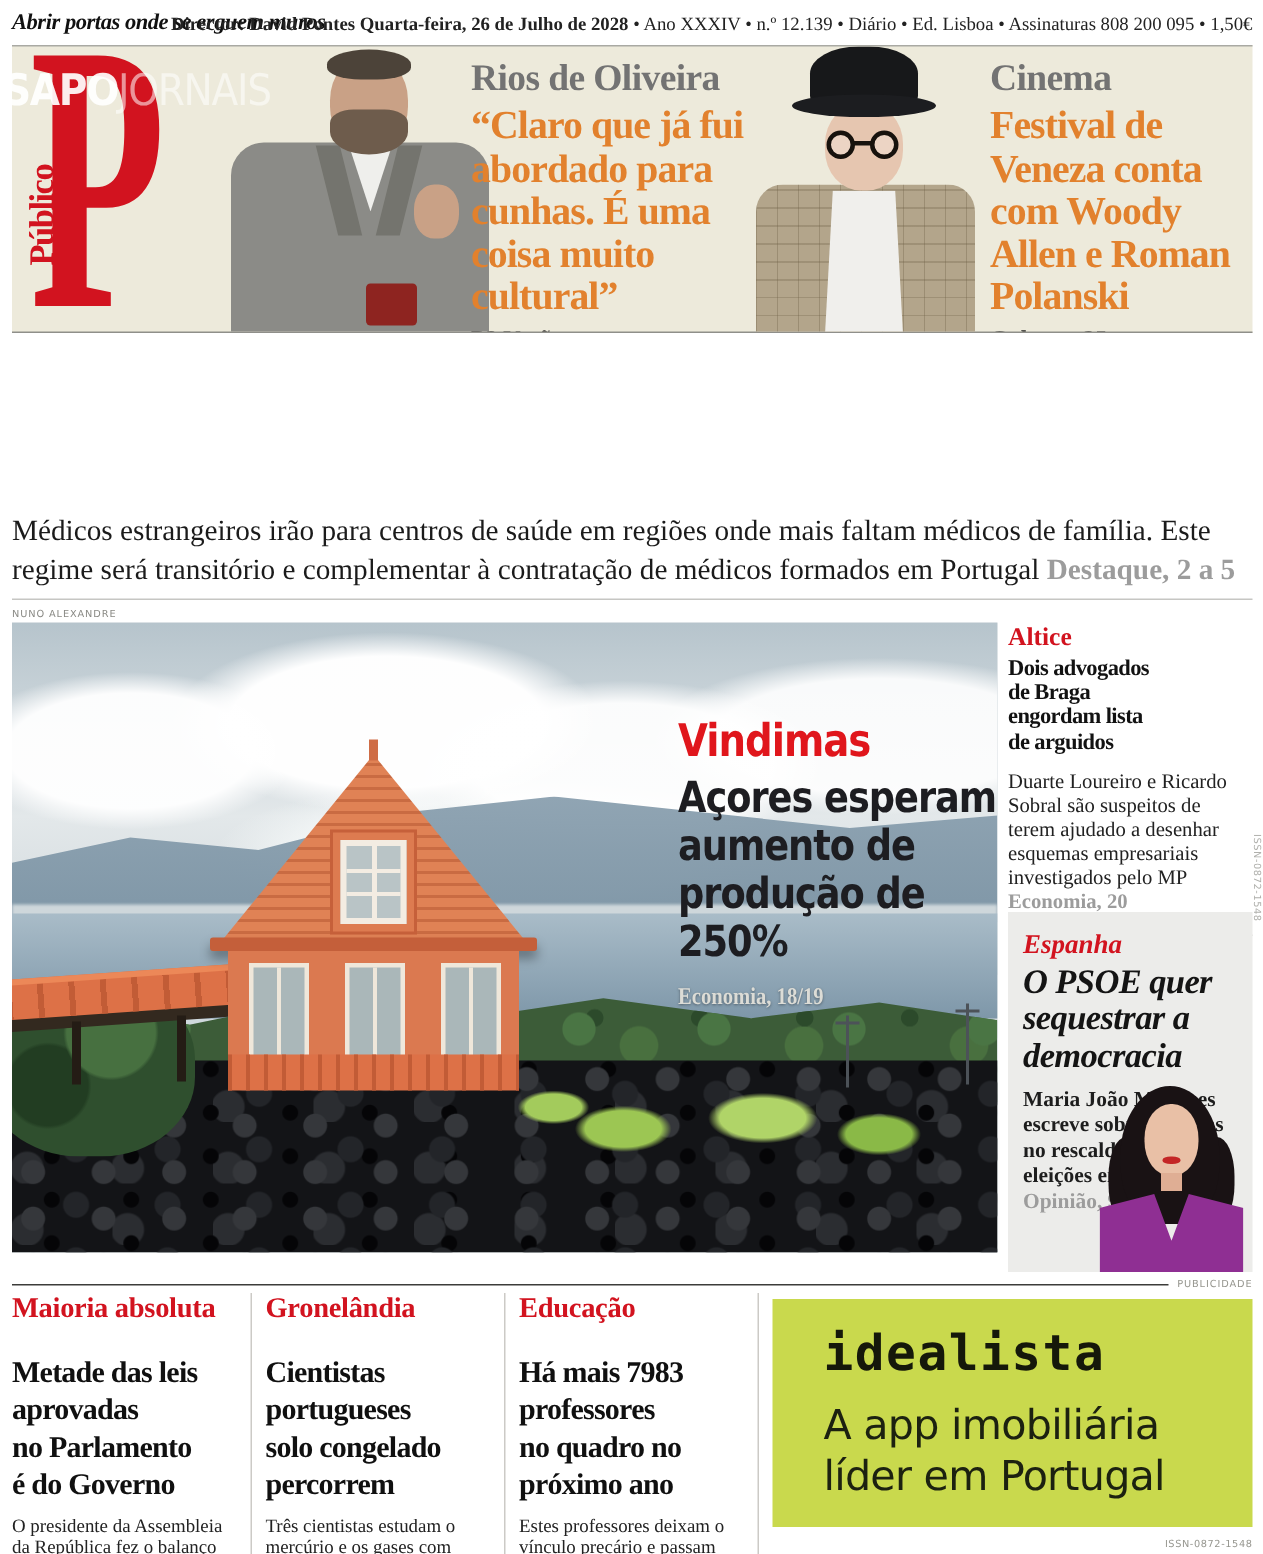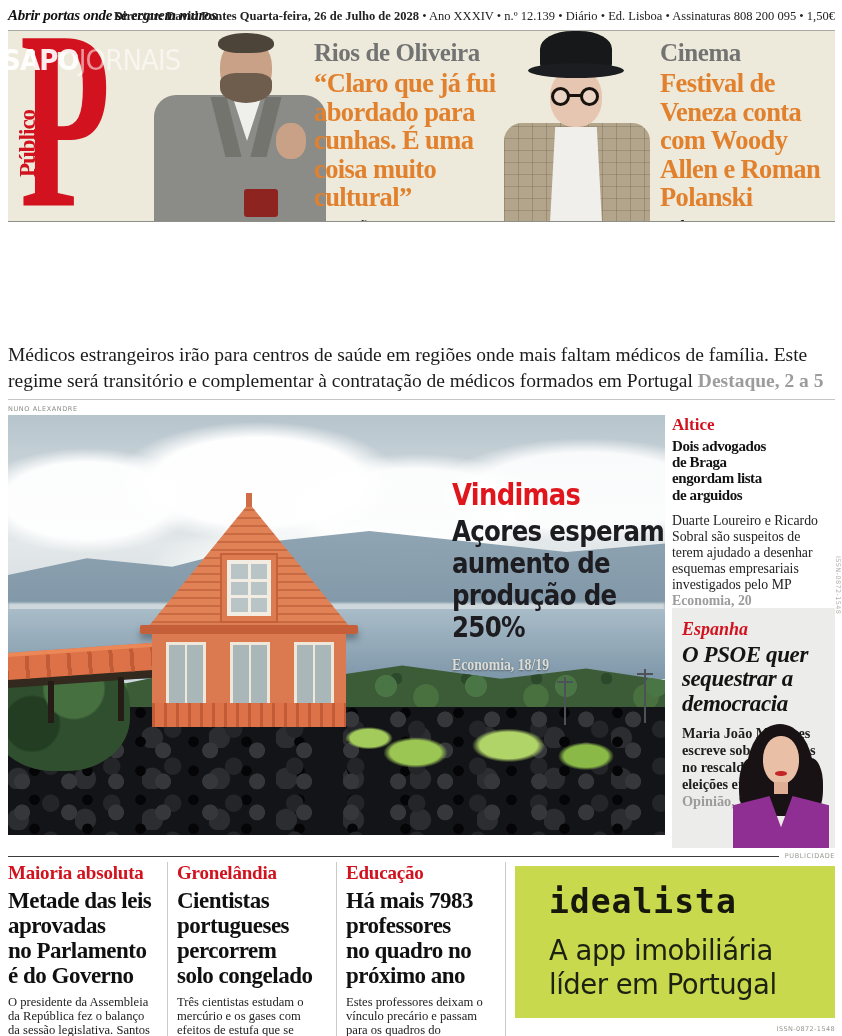--- a/index.html
+++ b/index.html
@@ -163,21 +163,21 @@
   .issn-side { position:absolute; left:834px; top:556px; writing-mode:vertical-rl; font-family:"DejaVu Sans", sans-serif;
                font-size:6.5px; color:#b0b0ac; letter-spacing:.4px; }
 
   
   .bottom-rule { position:absolute; left:8px; right:7px; top:852px; display:flex; align-items:flex-end; }
   .bottom-rule .line { flex:1; border-bottom:1px solid #3c3c3a; margin-bottom:3px; }
   .bottom-rule .lbl { font-family:"DejaVu Sans", sans-serif; font-size:6.5px; color:#96968f; letter-spacing:.6px; padding-left:6px; }
   .bcols { position:absolute; left:8px; right:7px; top:862px; bottom:0; display:flex; }
   .bcol { width:160px; padding-right:9px; margin-right:9px; border-right:1px solid #cccac6; overflow:hidden; }
   .b-kick { font-weight:bold; font-size:19px; color:#d2131f; letter-spacing:-.2px; }
-  .b-head { font-weight:bold; font-size:23px; line-height:25px; letter-spacing:-.5px; color:#101010; margin-top:4px; }
+  .b-head { font-weight:bold; font-size:20px; line-height:25px; letter-spacing:-.5px; color:#101010; margin-top:19px; }
   .b-body { font-size:12.6px; line-height:14.2px; color:#222; margin-top:7px; }
   .adcol { flex:1; position:relative; }
   .adbox { position:absolute; left:0; top:4px; right:0; height:152px; background:#c9d94d; padding:16px 0 0 34px; }
   .ad-brand { font-family:"DejaVu Sans Mono", monospace; font-weight:bold; font-size:33px; color:#15180a; letter-spacing:1px; }
   .ad-text { font-family:"DejaVu Sans", sans-serif; font-size:27.5px; line-height:1.25; color:#1c2110; margin-top:12px; letter-spacing:-.5px; }
   .issn-bottom { position:absolute; right:0; bottom:3px; font-family:"DejaVu Sans", sans-serif; font-size:6.5px; color:#96968f; letter-spacing:.4px; }
 </style>
 </head>
 <body>
 
@@ -355,22 +355,22 @@
         <span>O presidente da Assembleia da República fez o balanço da sessão legislativa. Santos Silva recusou governamentalização</span>
         
       </div>
     </div>
 
     <div class="bcol">
       <div class="b-kick">Gronelândia</div>
       <div class="b-head">
         <div>Cientistas</div>
         <div>portugueses</div>
+        <div>solo congelado</div>
         <div>percorrem</div>
-        <div>solo congelado</div>
       </div>
       <div class="b-body">
         <span>Três cientistas estudam o mercúrio e os gases com efeitos de estufa que se libertam por descongelação, com as mudanças no clima</span>
         
       </div>
     </div>
 
     <div class="bcol">
       <div class="b-kick">Educação</div>
       <div class="b-head">

